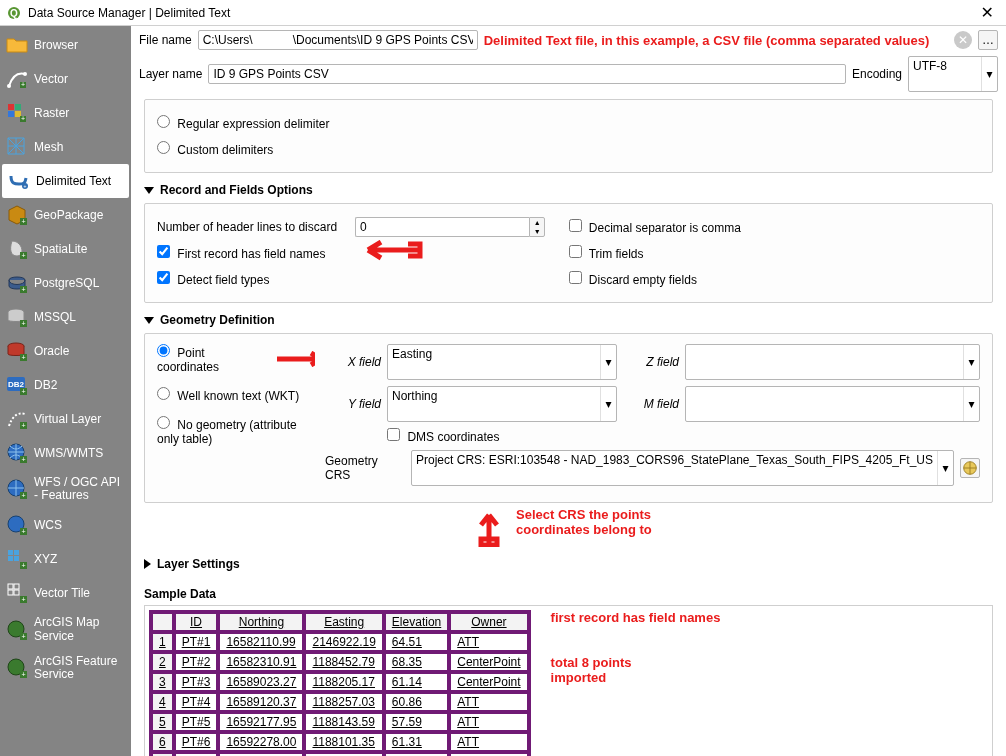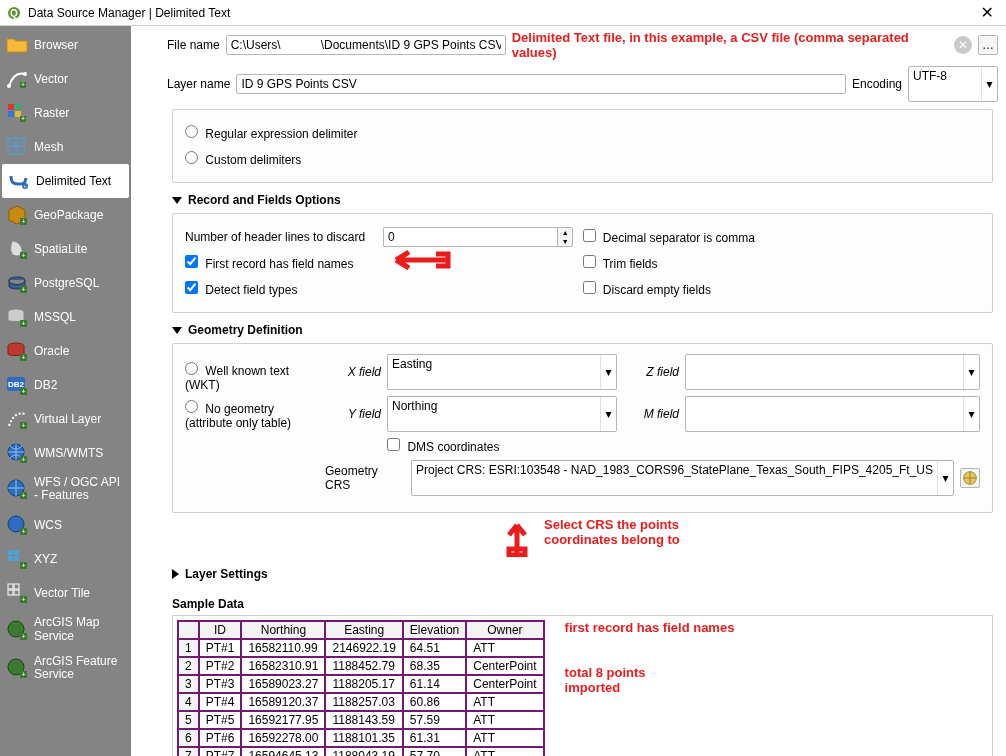--- a/index.html
+++ b/index.html
@@ -7,21 +7,21 @@
   .titlebar { height: 26px; border-bottom: 1px solid #d0d0d0; display: flex; align-items: center; padding: 0 6px; }
   .titlebar .qicon { width: 16px; height: 16px; margin-right: 6px; }
   .titlebar .title { flex: 1; font-size: 12px; }
   .titlebar .close { font-size: 16px; padding: 0 6px; cursor: default; }
   .main { display: flex; height: 730px; }
   .sidebar { width: 131px; background: #848484; color: #fff; display: flex; flex-direction: column; padding-top: 2px; }
   .sidebar-item { display: flex; align-items: center; gap: 6px; padding: 6px 6px; min-height: 30px; cursor: default; font-size: 12px; }
   .sidebar-item.tall { min-height: 36px; }
   .sidebar-item .sicon { width: 22px; height: 22px; display: flex; align-items: center; justify-content: center; flex-shrink: 0; }
   .sidebar-item.selected { background: #fff; color: #000; border-radius: 2px; margin: 0 2px; }
-  .content { flex: 1; padding: 4px 8px 8px 8px; overflow: hidden; margin-left: 28px; }
+  .content { flex: 1; padding: 4px 8px 8px 8px; overflow: hidden; }
   .row { display: flex; align-items: center; gap: 6px; margin-bottom: 6px; }
   .lbl { white-space: nowrap; }
   input[type=text], .textinput { border: 1px solid #b5b5b5; background: #fff; height: 20px; padding: 2px 4px; font-size: 12px; border-radius: 2px; }
   .annot { color: #ea1c1c; font-weight: bold; font-size: 13px; }
   .btn-small { width: 20px; height: 20px; border: 1px solid #b5b5b5; background: #f5f5f5; display: flex; align-items: center; justify-content: center; border-radius: 2px; }
   .btn-clear { width: 18px; height: 18px; border-radius: 9px; background: #c9c9c9; color: #fff; display: flex; align-items: center; justify-content: center; font-size: 12px; }
   .group { border: 1px solid transparent; margin: 6px 4px 8px 4px; }
   .group-header { display: flex; align-items: center; gap: 6px; font-weight: bold; cursor: default; margin-bottom: 6px; }
   .disclosure { width: 0; height: 0; display: inline-block; }
   .disclosure.down { border-left: 5px solid transparent; border-right: 5px solid transparent; border-top: 7px solid #000; }
@@ -34,21 +34,21 @@
   .spinbox { display: flex; width: 190px; }
   .spinbox input { flex: 1; border-right: none; border-radius: 2px 0 0 2px; }
   .spinbox .spin { width: 16px; border: 1px solid #b5b5b5; background: #f5f5f5; display: flex; flex-direction: column; border-radius: 0 2px 2px 0; }
   .spinbox .spin div { flex: 1; display: flex; align-items: center; justify-content: center; font-size: 7px; }
   .field-row { display: flex; align-items: center; gap: 6px; margin-bottom: 6px; }
   .field-lbl { width: 56px; text-align: right; font-style: italic; }
   .combo { display: flex; border: 1px solid #b5b5b5; background: #fff; height: 36px; border-radius: 2px; overflow: hidden; }
   .combo .val { flex: 1; padding: 2px 4px; }
   .combo .arr { width: 16px; display: flex; align-items: center; justify-content: center; border-left: 1px solid #e0e0e0; }
   table.sample { border-collapse: collapse; font-size: 12px; }
-  table.sample th, table.sample td { border: 2px solid #701a75; padding: 1px 6px; text-align: left; background: #fff; height: 18px; }
+  table.sample th, table.sample td { border: 4px solid #701a75; padding: 1px 6px; text-align: left; background: #fff; height: 18px; text-decoration: underline; }
   table.sample th { background: #f3f3f3; font-weight: normal; text-align: center; }
   .sample-wrap { border: 1px solid #cfcfcf; padding: 4px; display: flex; gap: 20px; }
   .icon-globe { width:20px; height:20px; }
   svg { display: block; }
 </style>
 </head>
 <body>
 
 <div class="titlebar">
   <span class="qicon">
@@ -344,20 +344,26 @@
     </div>
 
     <div class="group">
       <div class="group-header">
         <span class="disclosure down"></span>
         <span>Geometry Definition</span>
       </div>
       <div class="group-body" style="position:relative">
         <div style="display:flex; gap:10px;">
           <div style="width:200px">
+            <div class="opt-row">
+                <label><input type="radio" name="geom" checked="" style=""> <span>Point coordinates</span></label>
+              <svg width="54" height="16" style="margin-left:20px">
+                  <path d="M4 8 L48 8 M48 8 L38 2 M48 8 L38 14" stroke="#ea1c1c" stroke-width="5" fill="none"></path>
+                </svg>
+            </div>
             <div class="opt-row" style="margin-top:8px">
                 <label><input type="radio" name="geom" style=""> <span>Well known text (WKT)</span></label>
               </div>
             <div class="opt-row" style="margin-top:8px">
                 <label><input type="radio" name="geom" style=""> <span>No geometry (attribute only table)</span></label>
               </div>
           </div>
           <div style="flex:1">
             <div class="field-row">
               <span class="field-lbl">X field</span>

